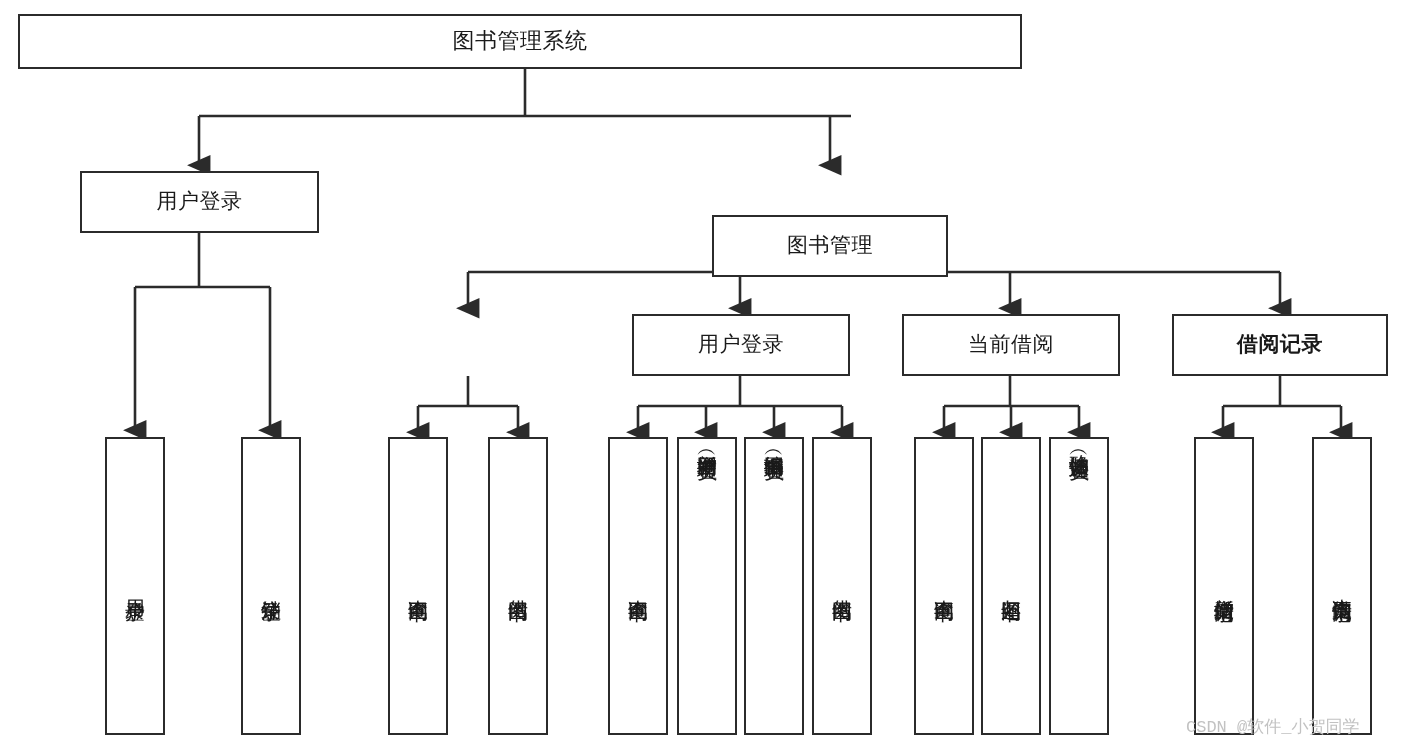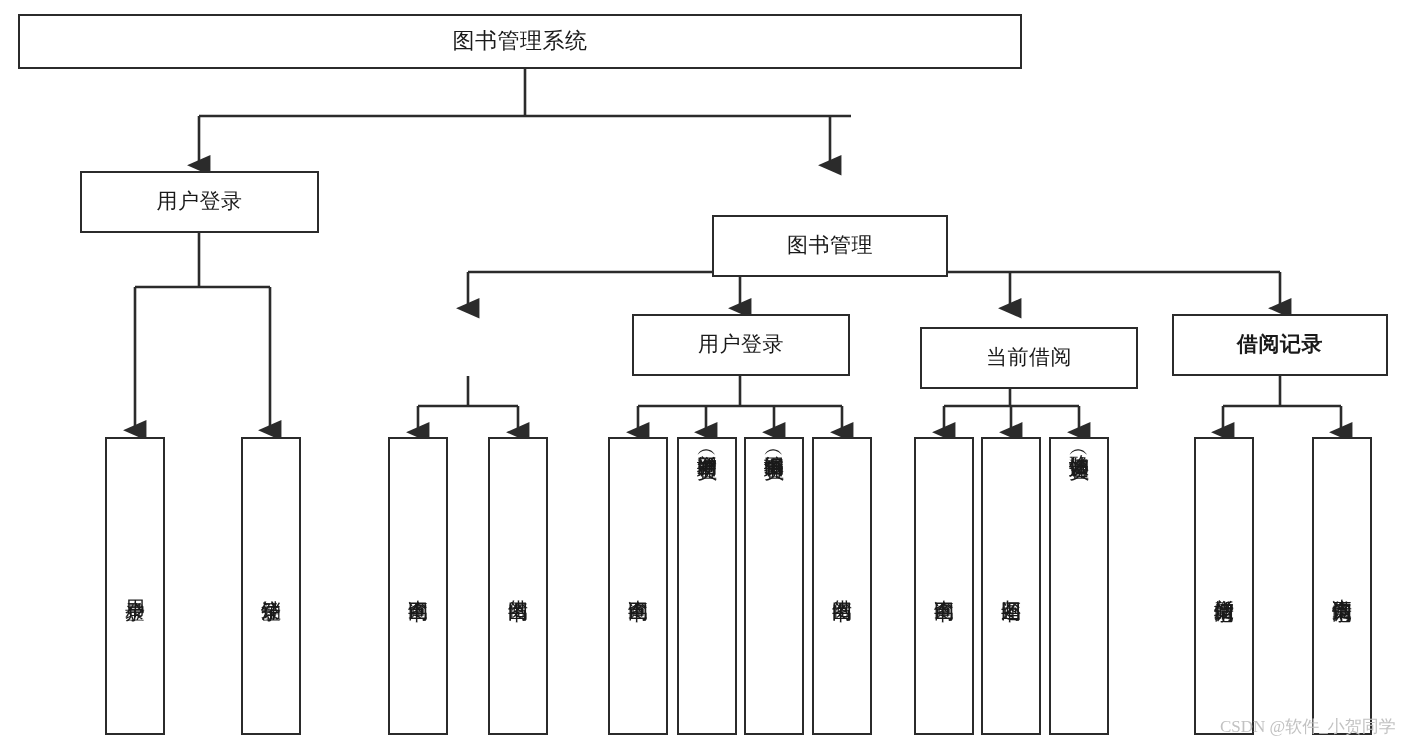--- a/index.html
+++ b/index.html
@@ -62,22 +62,21 @@
     white-space: nowrap;
   }
   .node.vert.mid {
     align-items: center;
   }
   .watermark {
     position: absolute;
     color: #c2c2c2;
     font-size: 17px;
     white-space: nowrap;
-    font-family: Liberation Serif, serif;
-    margin-left: 34px;
+    font-family: Liberation Mono, monospace;
   }
 </style>
 </head>
 <body>
 
 <div id="canvas">
 
   <svg id="edges" viewBox="0 0 1405 747">
     <defs>
       <marker id="arw" markerWidth="10" markerHeight="10" refX="4.2" refY="5" orient="auto" markerUnits="strokeWidth">
@@ -137,21 +136,21 @@
   <div class="node horiz" style="left:80px; top:171px; width:239px; height:62px;">
     <span class="lbl">用户登录</span>
   </div>
   <div class="node horiz" style="left:712px; top:186px; width:236px; height:62px;margin-top:29px;">
     <span class="lbl">图书管理</span>
   </div>
 
   <div class="node horiz" style="left:632px; top:314px; width:218px; height:62px;">
     <span class="lbl">用户登录</span>
   </div>
-  <div class="node horiz" style="left:902px; top:327px; width:218px; height:62px;margin-left:18px;">
+  <div class="node horiz" style="left:902px; top:314px; width:218px; height:62px;">
     <span class="lbl">当前借阅</span>
   </div>
   <div class="node horiz" style="left:1172px; top:314px; width:216px; height:62px;font-weight:bold;">
     <span class="lbl">借阅记录</span>
   </div>
 
   <div class="node vert mid" style="left:105px; top:437px; width:60px; height:298px;">
     <span class="lbl">用户登录</span>
   </div>
   <div class="node vert mid" style="left:241px; top:437px; width:60px; height:298px;">

